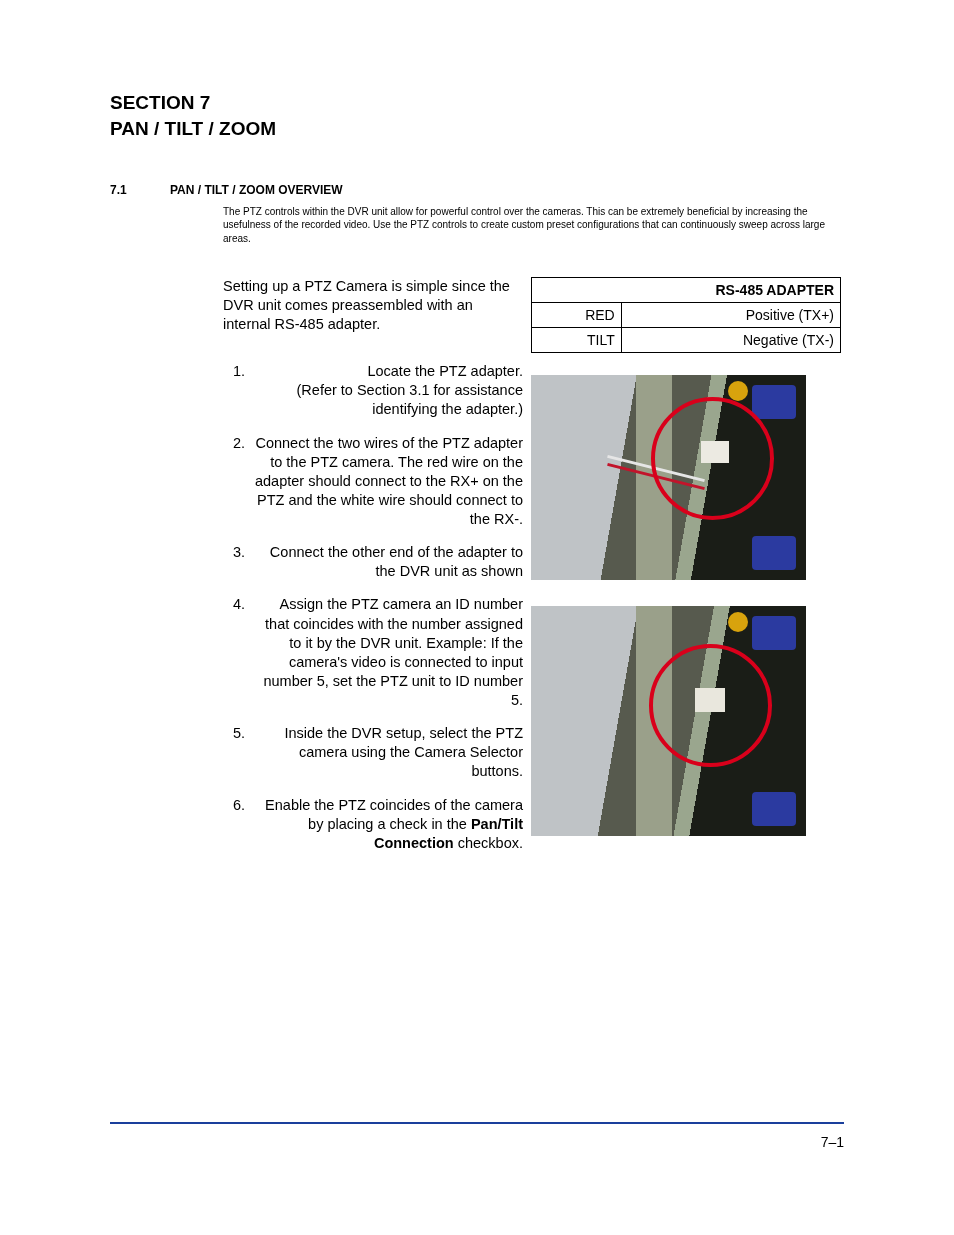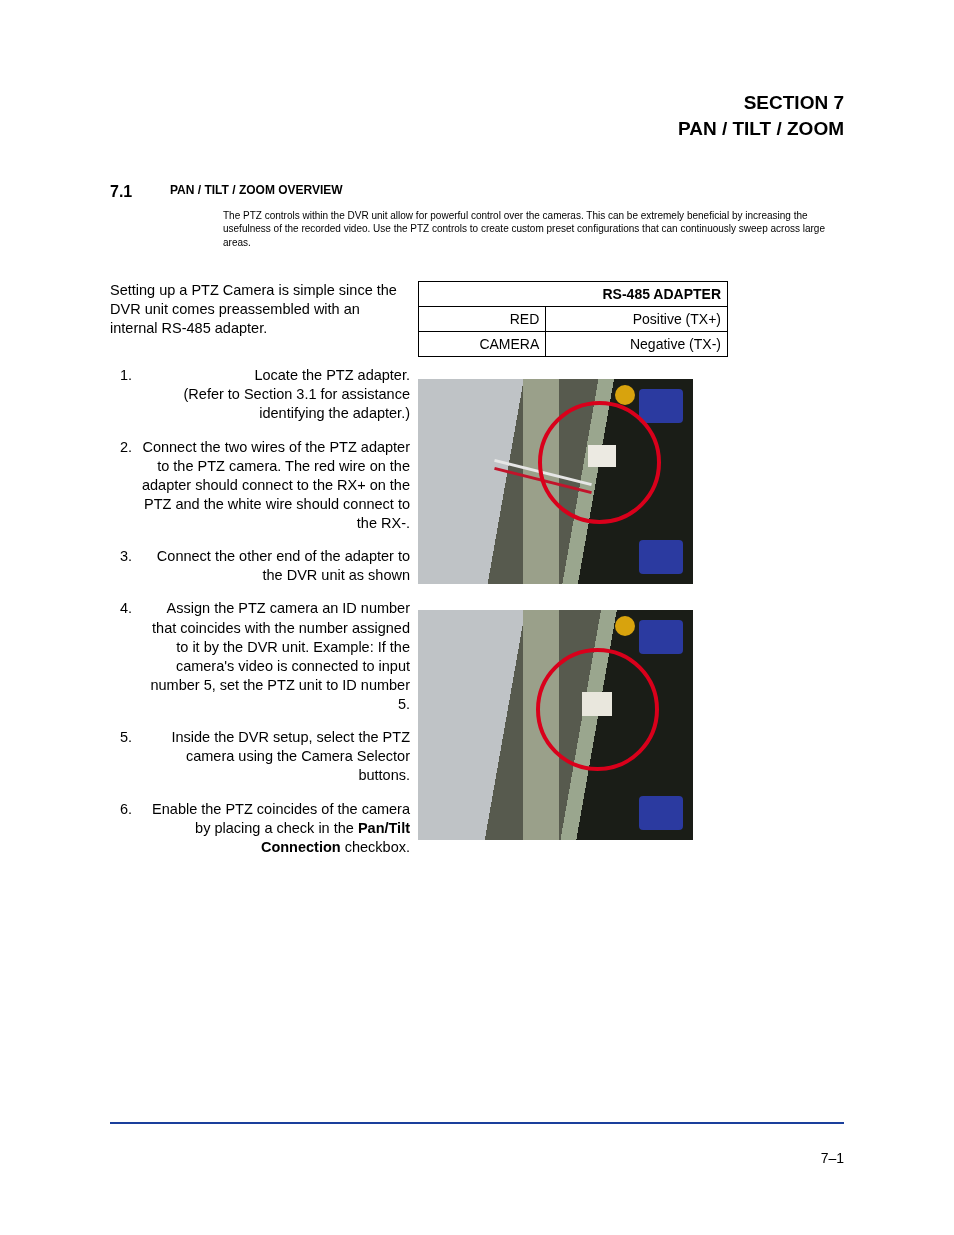--- a/index.html
+++ b/index.html
@@ -10,48 +10,49 @@
     color: #000;
     width: 954px;
   }
   .page {
     padding: 90px 110px 40px 110px;
     box-sizing: border-box;
     min-height: 1180px;
     position: relative;
   }
   .section-title {
-    text-align: right;
+    text-align: left;
     font-weight: bold;
     font-size: 19px;
     line-height: 1.35;
     margin-bottom: 42px;
   }
   .sub {
     display: flex;
     margin-bottom: 8px;
   }
   .sub-num {
     width: 60px;
     font-weight: bold;
-    font-size: 16px;
+    font-size: 12px;
   }
   .sub-title {
     font-weight: bold;
     font-size: 12px;
   }
   .body-block {
     margin-left: 113px;
     font-size: 10px;
     line-height: 1.32;
     margin-top: 6px;
     margin-bottom: 32px;
   }
   .two-col {
     display: flex;
+    margin-left: 113px;
     gap: 8px;
   }
   .leftcol { width: 300px; }
   .rightcol { width: 310px; }
   .intro {
     font-size: 14.5px;
     line-height: 1.32;
     margin-bottom: 28px;
   }
   ol.steps {
@@ -95,21 +96,21 @@
   .plug1{ position:absolute; width:28px; height:22px; background:#eceae2; top:66px; left:170px; }
   .wire-r{position:absolute; height:3px; width:100px; background:#c2142b; top:100px; left:75px; transform:rotate(14deg);}
   .wire-w{position:absolute; height:3px; width:100px; background:#e6e6e6; top:92px; left:75px; transform:rotate(14deg);}
   .c2{ width:115px; height:115px; top:38px; left:118px; }
   .plug2{ position:absolute; width:30px; height:24px; background:#e9e7dd; top:82px; left:164px; }
   .footer-rule{
     position:absolute; left:110px; right:110px; bottom:56px;
     border-top:2px solid #1a3f9c;
   }
   .page-num{
-    position:absolute; right:110px; bottom:14px; font-size:14px;
+    position:absolute; right:110px; bottom:30px; font-size:14px;
   }
 </style>
 </head>
 <body>
 
 <div class="page">
 
   <div class="section-title">
     <span>SECTION 7</span><br>
     <span>PAN / TILT / ZOOM</span>
@@ -142,21 +143,21 @@
       <table class="adapter">
         <tbody>
             <tr>
               <th colspan="2">RS-485 ADAPTER</th>
             </tr>
         <tr>
           <td>RED</td>
           <td>Positive (TX+)</td>
         </tr>
         <tr>
-          <td>CAMERA</td>
+          <td>TILT</td>
           <td>Negative (TX-)</td>
         </tr>
       </tbody>
         </table>
 
       <div class="photo">
         <div class="photo-bg"></div>
         <div class="strip"></div>
         <div class="rca"></div>
         <div class="vga top"></div>

